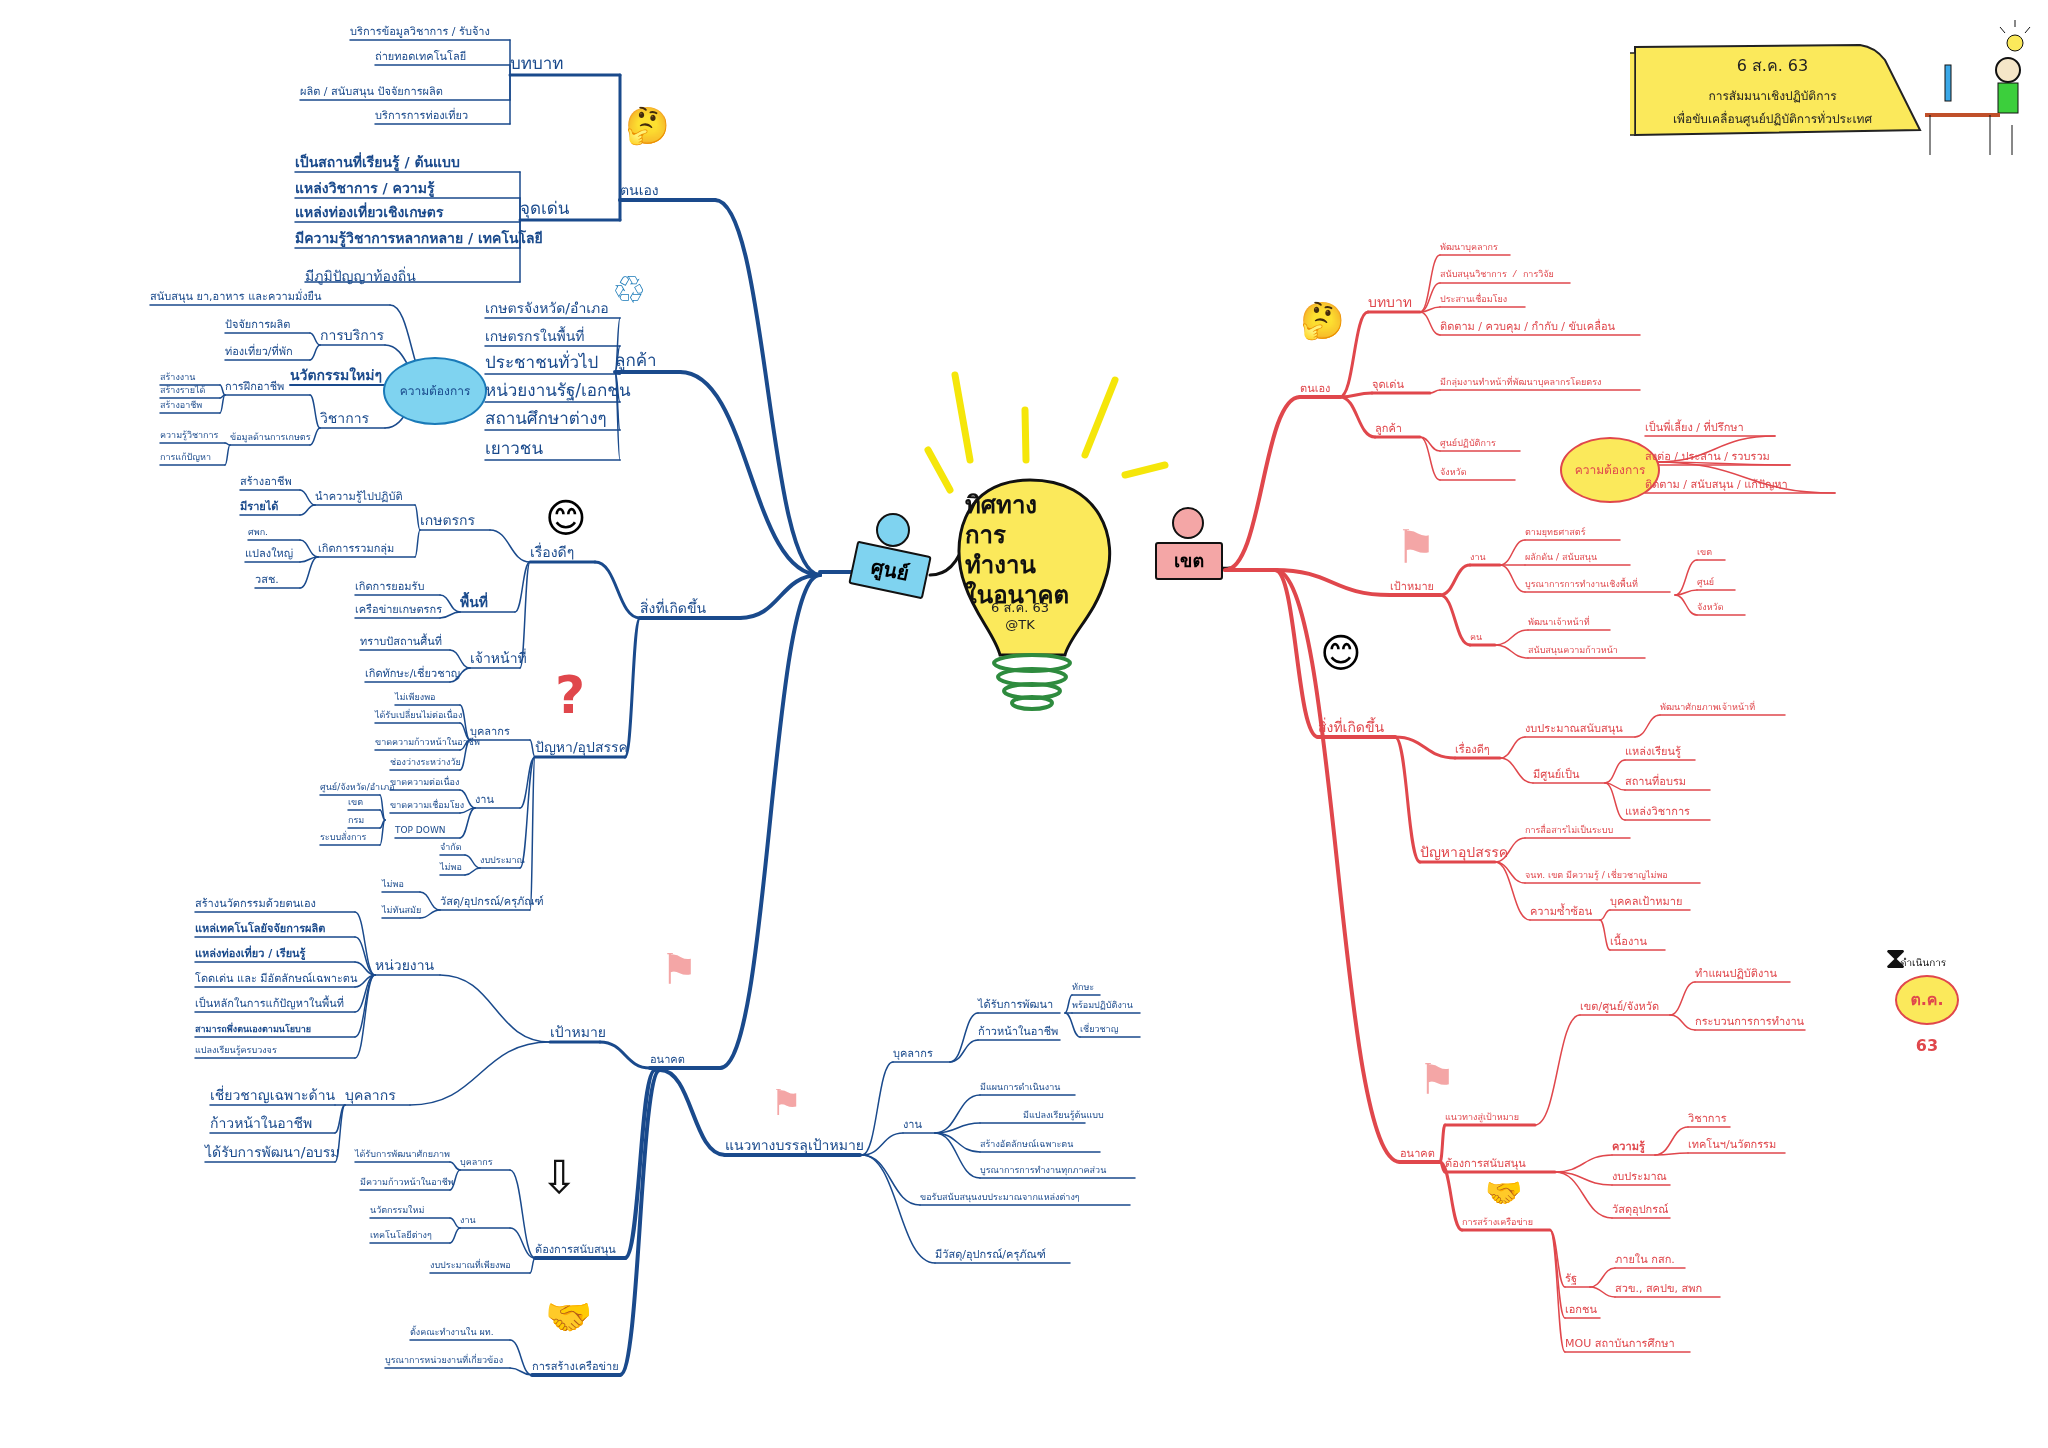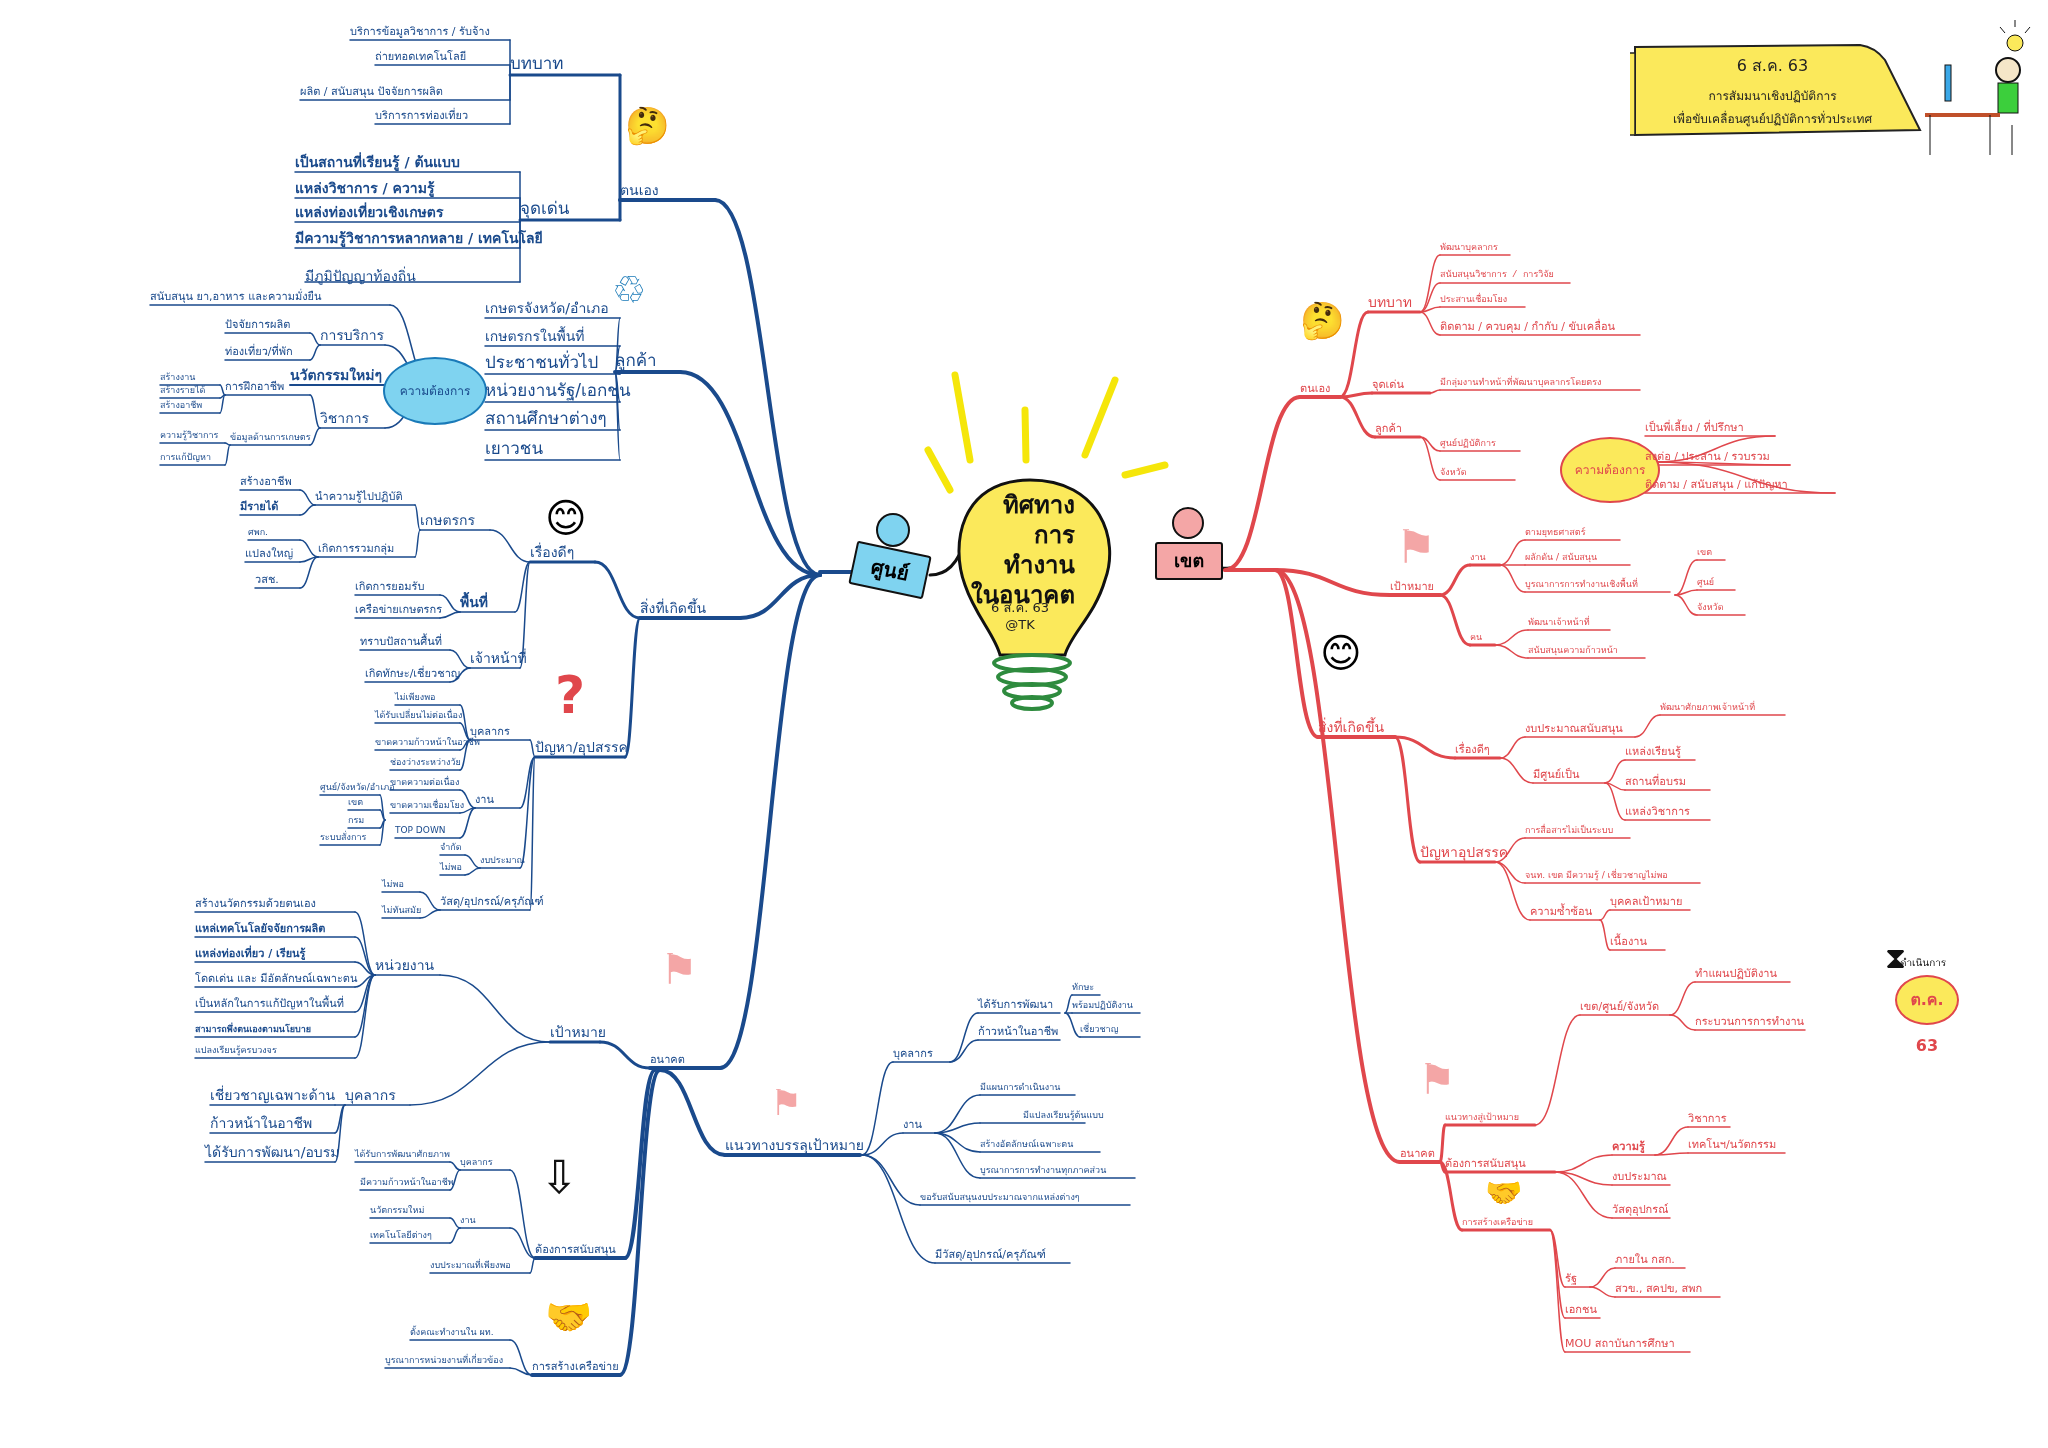--- a/index.html
+++ b/index.html
@@ -13,21 +13,21 @@
   .s2 { font-size: 14px; }
   .s3 { font-size: 11px; }
   .s4 { font-size: 9px; }
   .bold { font-weight: bold; }
   
   #banner { position: absolute; left: 1630px; top: 35px; width: 300px; height: 110px; }
   #banner .txt { position: absolute; left: 0; top: 18px; width: 285px; text-align: center; font-family: "DejaVu Sans", sans-serif; color: #222; }
   #banner .date { font-size: 16px; margin-bottom: 8px; }
   #banner .line { font-size: 12px; margin-top: 4px; }
   
-  #bulb-text { position: absolute; left: 965px; top: 490px; width: 110px; text-align: right; color: #111; font-weight: bold; font-size: 24px; line-height: 1.25; }
+  #bulb-text { position: absolute; left: 965px; top: 490px; width: 110px; text-align: left; color: #111; font-weight: bold; font-size: 24px; line-height: 1.25; }
   #bulb-sub { position: absolute; left: 975px; top: 600px; width: 90px; text-align: center; color: #222; font-size: 13px; line-height: 1.3; }
   .sign { position: absolute; font-weight: bold; font-size: 20px; text-align: center; border: 2px solid #111; border-radius: 3px; }
   #sign-center { left: 852px; top: 548px; width: 72px; height: 40px; line-height: 40px; background: #7fd3f0; transform: rotate(12deg); }
   #sign-region { left: 1155px; top: 542px; width: 64px; height: 34px; line-height: 34px; background: #f4a6a6; font-size: 18px; }
   .bubble { position: absolute; border-radius: 50%; text-align: center; font-size: 12px; }
   #bubble-left { left: 383px; top: 357px; width: 100px; height: 64px; line-height: 64px; background: #7fd3f0; border: 2px solid #1a7ab8; color: #1a4a8c; }
   #bubble-right { left: 1560px; top: 437px; width: 96px; height: 62px; line-height: 62px; background: #fbe95b; border: 2px solid #e0474c; color: #e0474c; }
   #deadline { position: absolute; left: 1895px; top: 975px; width: 60px; height: 46px; border-radius: 50%; background: #fbe95b; border: 2px solid #e0474c; color: #e0474c; text-align: center; line-height: 46px; font-size: 16px; font-weight: bold; }
   #deadline-lbl { position: absolute; left: 1900px; top: 955px; font-size: 10px; color: #111; }
   .hourglass { position: absolute; left: 1885px; top: 940px; font-size: 30px; color: #111; }

